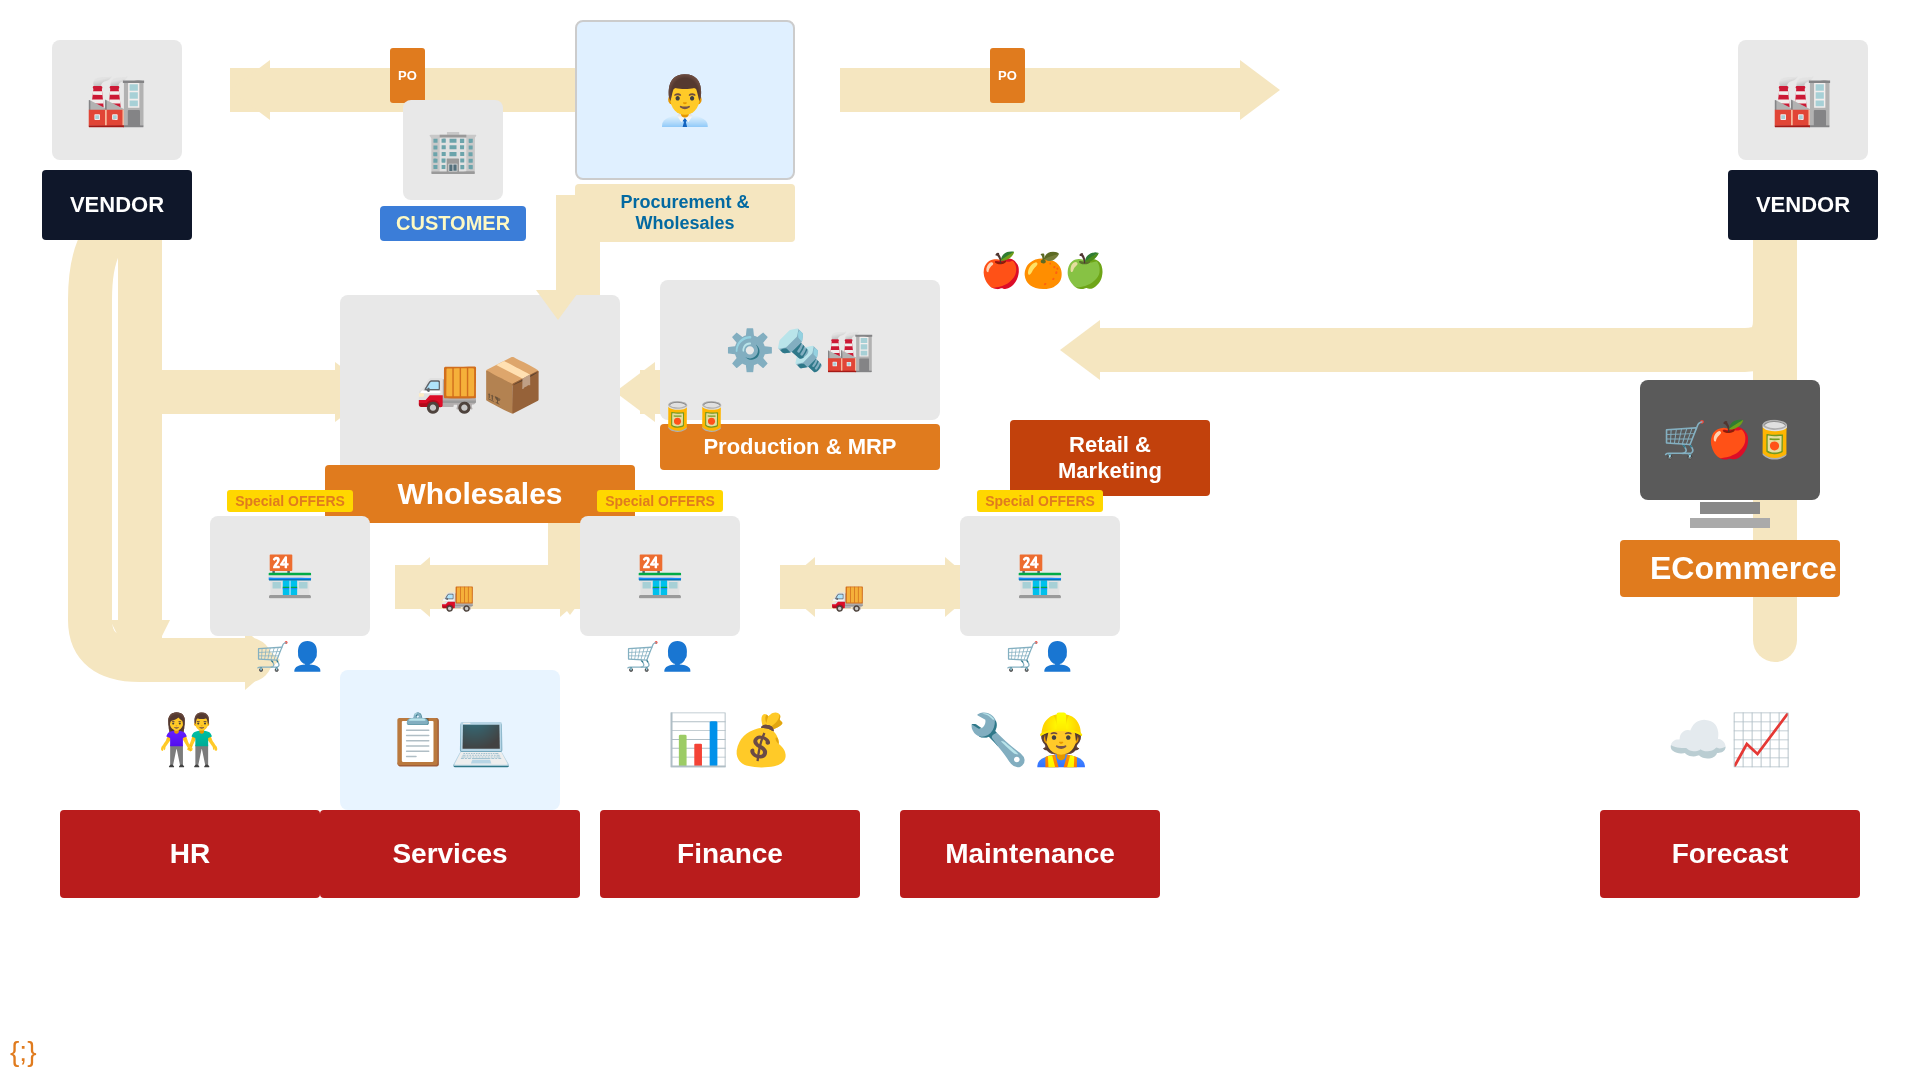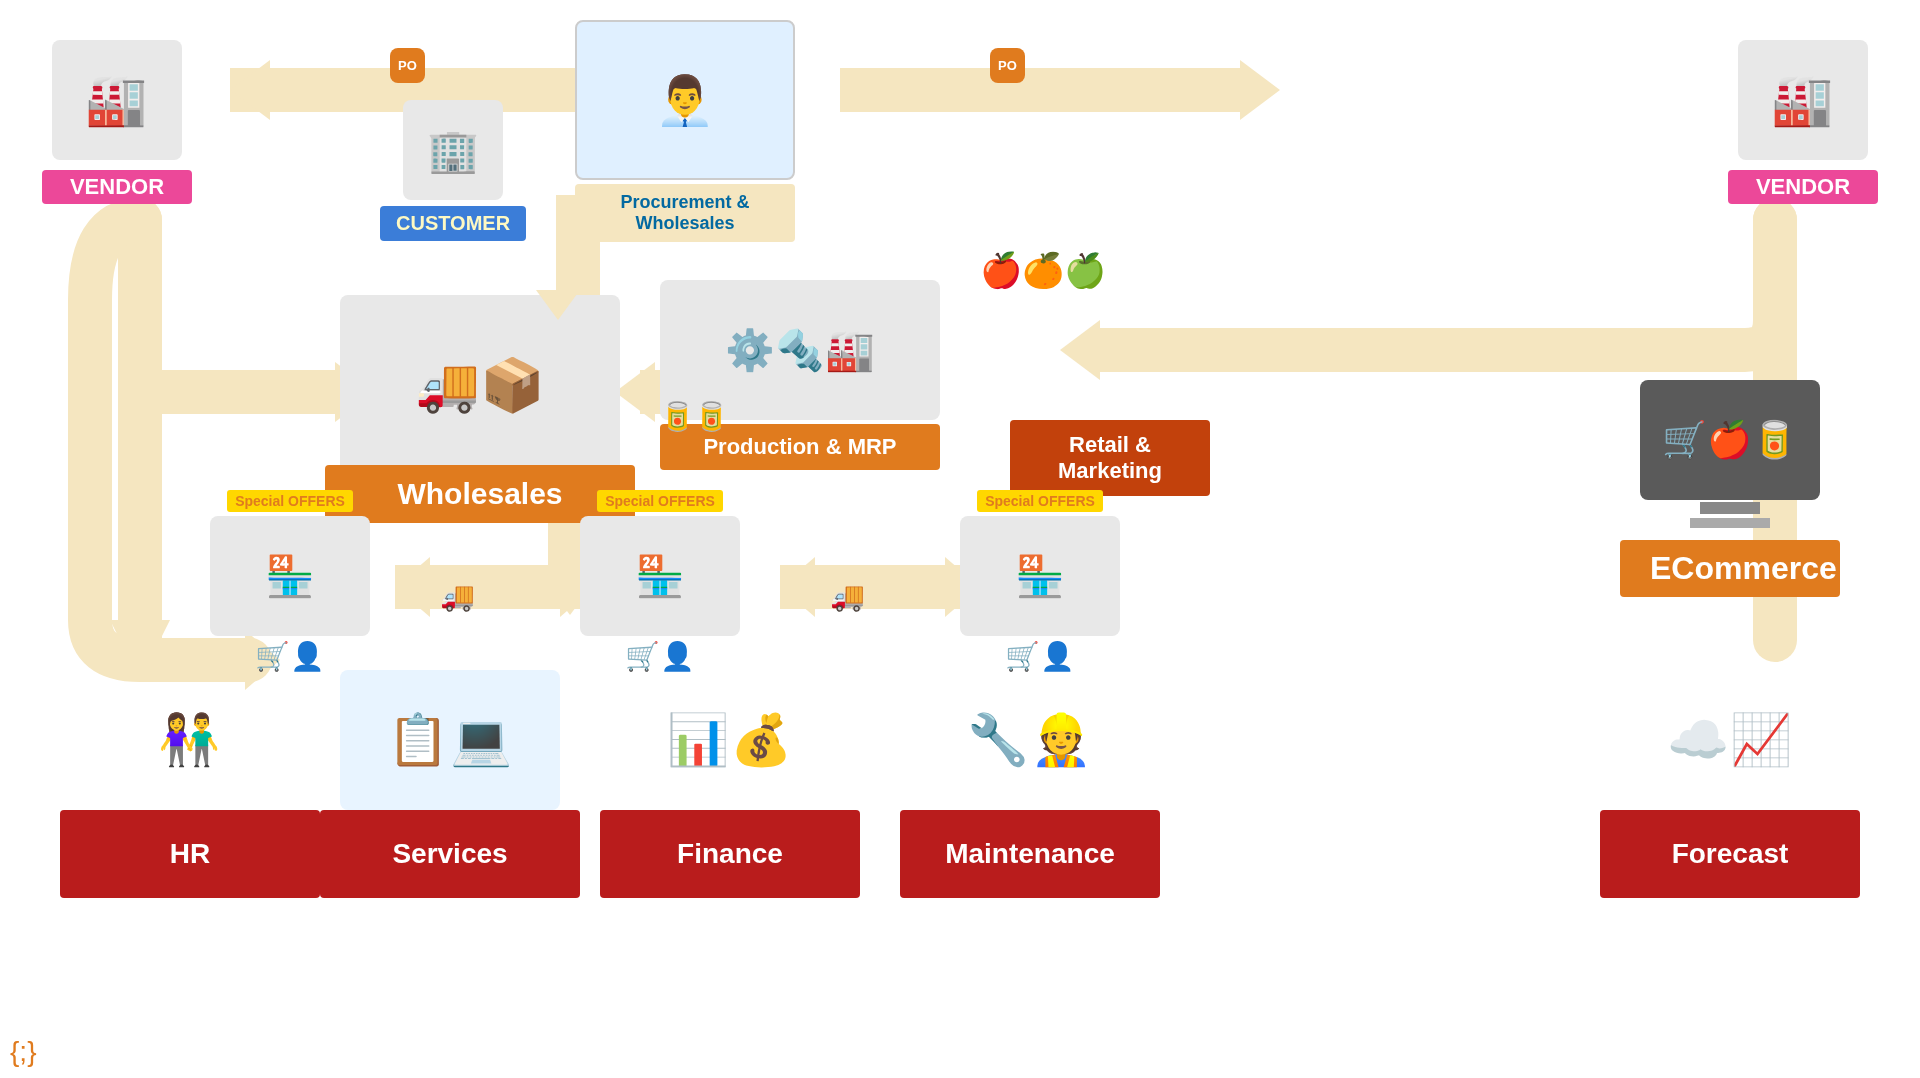--- a/index.html
+++ b/index.html
@@ -14,26 +14,26 @@
 
     
     .diagram {
       width: 1920px;
       height: 1078px;
       position: relative;
     }
 
     
     .label-box {
-      background: #ec4899;
+      background: #0f172a;
       color: #fff;
       font-size: 28px;
       font-weight: bold;
       text-align: center;
-      padding: 4px 20px;
+      padding: 22px 20px;
       border-radius: 4px;
       position: absolute;
       white-space: nowrap;
     }
 
     
     .label-box-blue {
       background: #3B7DD8;
       color: #fef9c3;
       font-size: 26px;
@@ -92,22 +92,22 @@
       border-radius: 4px;
     }
 
     
     .po-badge {
       position: absolute;
       background: #E07B1E;
       color: #fff;
       font-size: 13px;
       font-weight: bold;
-      padding: 10px 8px;
-      border-radius: 8px;
+      padding: 20px 8px;
+      border-radius: 3px;
     }
 
     
     .ecommerce-block {
       position: absolute;
       display: flex;
       flex-direction: column;
       align-items: center;
       gap: 4px;
     }

